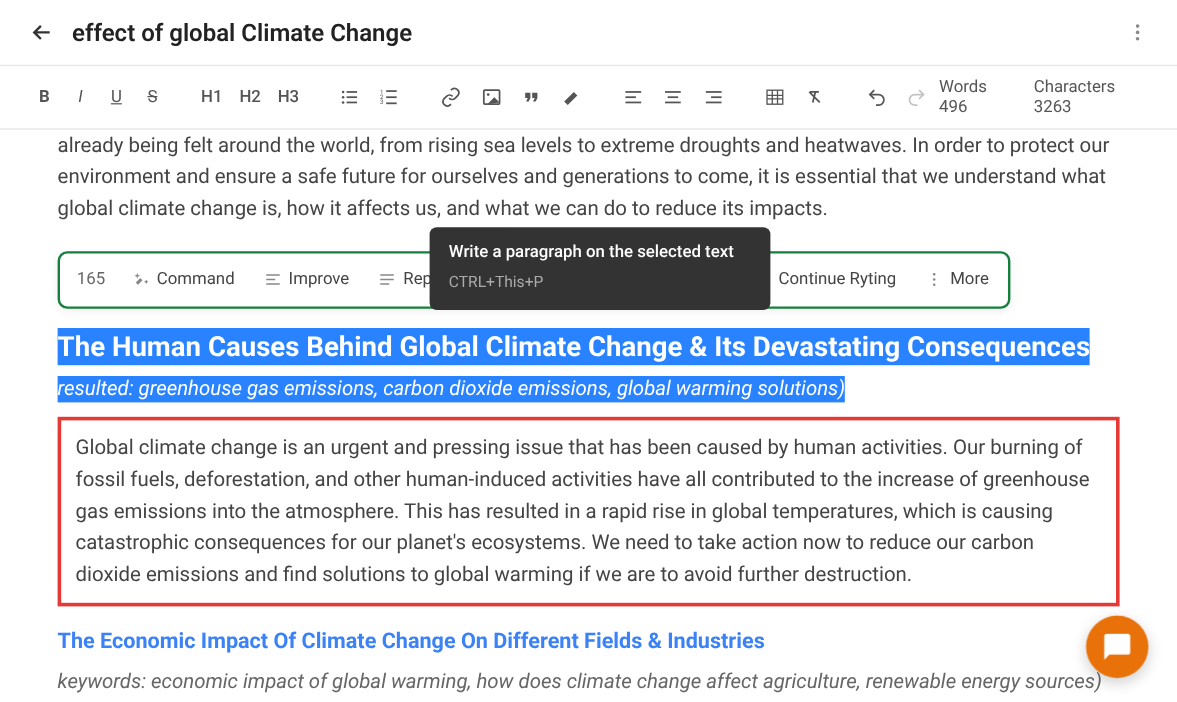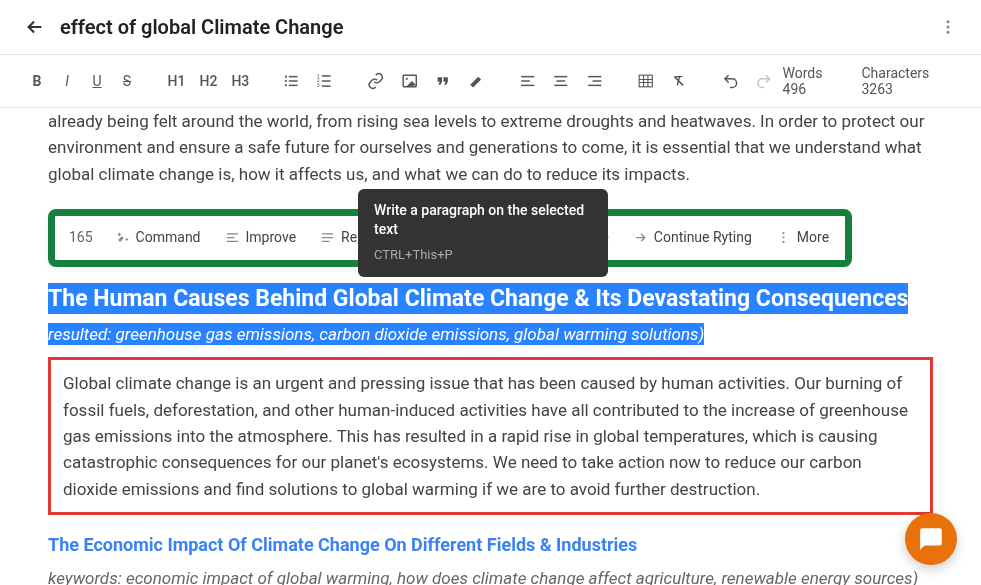--- a/index.html
+++ b/index.html
@@ -21,28 +21,28 @@
 .stats { margin-left:auto; font-size:14px; color:#555; display:flex; gap:14px; }
 
 .content-wrap { position:relative; height:calc(585px - 100px); }
 .content { padding:0 48px 24px 48px; height:100%; overflow-y:auto; font-size:17px; line-height:1.55; color:#444; }
 .content::-webkit-scrollbar { width:10px; }
 .content::-webkit-scrollbar-track { background:#f5f5f5; }
 .content::-webkit-scrollbar-thumb { background:#bfbfbf; border-radius:5px; }
 
 .para { margin-bottom:12px; }
 
-.ai-bar { display:inline-flex; align-items:center; background:#fff; border:7px solid #15803d; border-radius:8px; padding:4px; margin:10px 0 16px 0; box-shadow:0 2px 8px rgba(0,0,0,0.06); font-size:14px; }
+.ai-bar { display:inline-flex; align-items:center; background:#fff; border:2px solid #15803d; border-radius:8px; padding:4px; margin:10px 0 16px 0; box-shadow:0 2px 8px rgba(0,0,0,0.06); font-size:14px; }
 .ai-count { padding:6px 10px; color:#666; }
 .ai-btn { display:inline-flex; align-items:center; gap:6px; padding:7px 12px; cursor:pointer; border-radius:6px; color:#444; font-size:14px; }
 .ai-btn.active { background:#ffd89b; color:#333; }
 .ai-btn .ic { width:15px; height:15px; display:inline-flex; align-items:center; justify-content:center; color:#888; }
 .ai-btn.orange-txt { color:#e58b28; }
 
-.tooltip { position:absolute; top:-10px; left:310px; background:#333; color:#fff; padding:12px 16px; border-radius:6px; font-size:14px; width:250px; z-index:10; }
+.tooltip { position:absolute; top:-10px; left:310px; background:#333; color:#fff; padding:12px 16px; border-radius:6px; font-size:14px; width:284px; z-index:10; }
 .tooltip-title { font-weight:500; line-height:1.35; }
 .tooltip-shortcut { color:#aaa; font-size:13px; margin-top:6px; }
 
 .sel-heading { display:inline; background:#2982ff; color:#fff; font-size:23px; font-weight:700; padding:2px 0; line-height:1.4; }
 .sel-keywords { display:inline; background:#2982ff; color:#fff; font-style:italic; font-size:17px; padding:1px 0; }
 .sel-block { margin-bottom:6px; }
 
 .red-box { border:3px solid #e53935; padding:10px 12px; margin:8px 0 16px 0; color:#444; }
 .red-box p { font-size:17px; line-height:1.55; }
 

